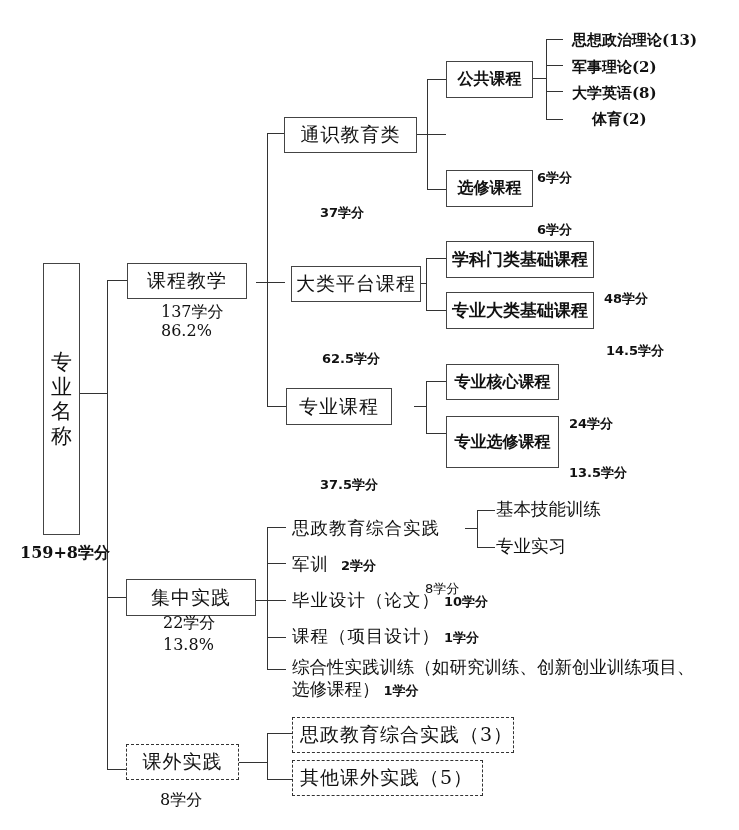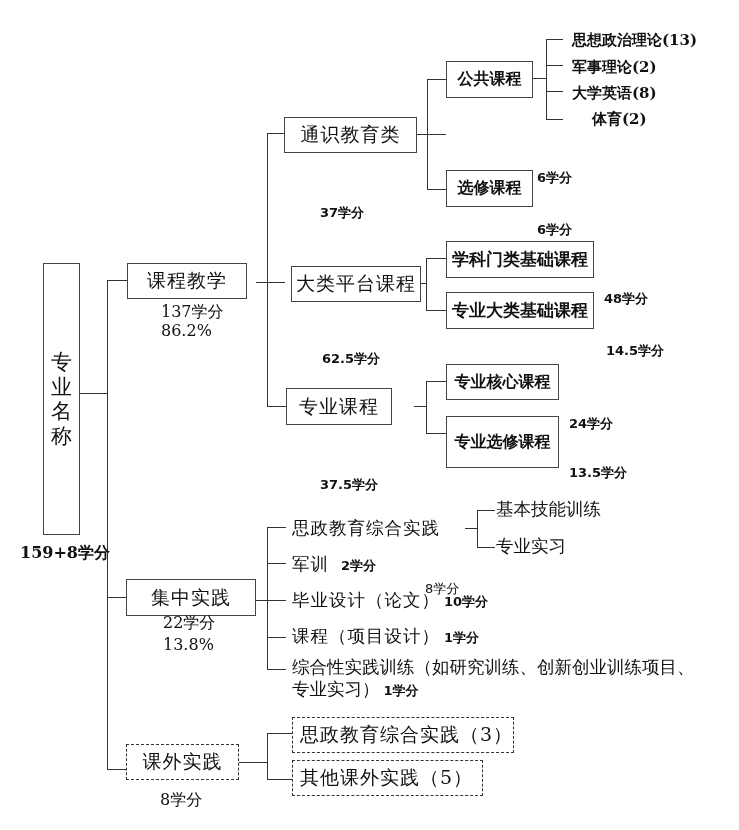--- a/index.html
+++ b/index.html
@@ -165,21 +165,21 @@
     <span class="sans credit-sm">10学分</span>
   </div>
 
   <div class="txt" style="left:292px; top:637px;">
     <span class="serif list">课程（项目设计）</span>
     <span class="sans credit-sm">1学分</span>
   </div>
 
   <div class="txt serif list" style="left:292px; top:668px; letter-spacing:0;">综合性实践训练（如研究训练、创新创业训练项目、</div>
   <div class="txt" style="left:292px; top:690px;">
-    <span class="serif list" style="letter-spacing:0;">专业实习）</span>
+    <span class="serif list" style="letter-spacing:0;">选修课程）</span>
     <span class="sans credit-sm">1学分</span>
   </div>
 
   <div class="box dashed serif lg" style="left:126px; top:744px; width:113px; height:36px; justify-content:center; padding-left:0;">
     <span>课外实践</span>
   </div>
   <div class="txt serif credit-md" style="left:160px; top:800px;">8学分</div>
 
   <div class="box dashed serif lg" style="left:292px; top:717px; width:222px; height:36px;">
     <span>思政教育综合实践（3）</span>

